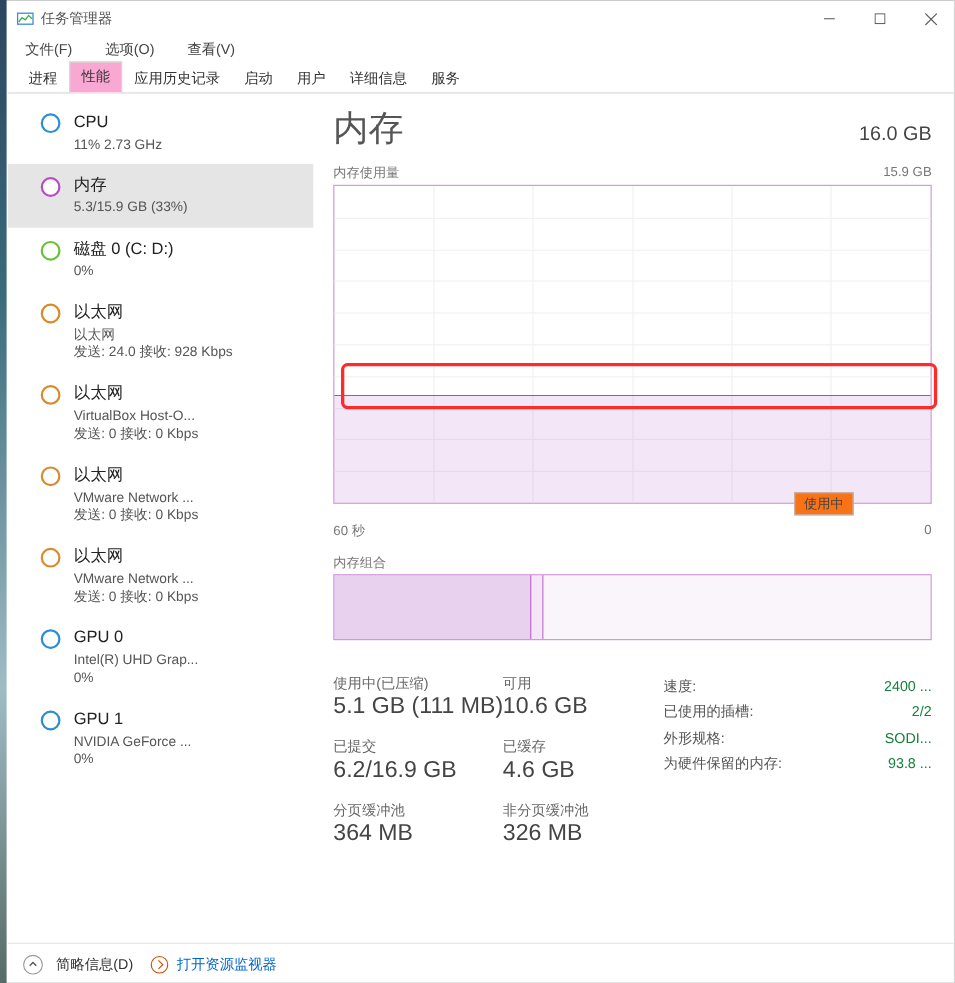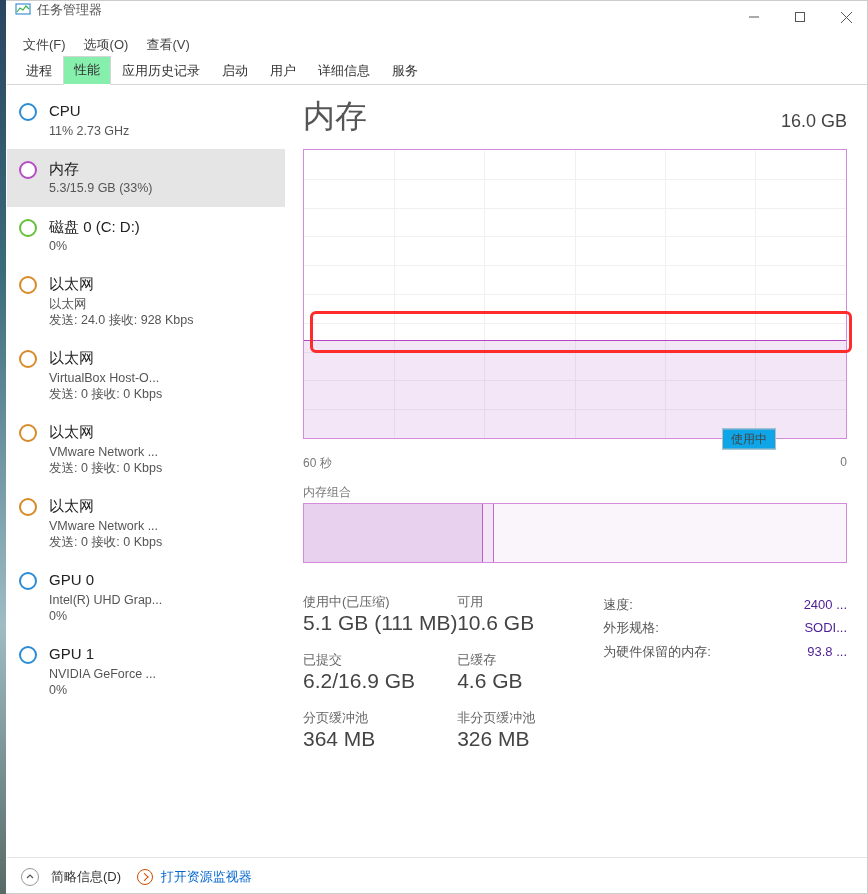--- a/index.html
+++ b/index.html
@@ -27,41 +27,42 @@
     height: 894px;
     background: #fff;
     display: flex;
     flex-direction: column;
     z-index: 1;
   }
   
   .titlebar {
     height: 32px;
     display: flex;
+    align-items: center;
     padding-left: 8px;
     color: #555;
   }
   .titlebar .app-icon {
     width: 16px; height: 16px; margin-right: 6px;
     display:flex;align-items:center;justify-content:center;
   }
   .titlebar .title { font-size: 13px; }
   .win-controls { margin-left: auto; display: flex; }
   .win-btn {
     width: 46px; height: 32px;
     display: flex; align-items: center; justify-content: center;
     color: #555;
   }
   
   .menubar {
     height: 24px;
     display: flex;
     align-items: center;
     padding-left: 10px;
-    gap: 6px;
+    gap: 18px;
     color: #444;
     font-size: 13px;
   }
   .menubar span { padding: 2px 6px; }
   
   .tabs {
     display: flex;
     align-items: flex-end;
     padding-left: 8px;
     border-bottom: 1px solid #d6d6d6;
@@ -71,39 +72,39 @@
   .tab {
     padding: 4px 10px 5px;
     color: #333;
     border: 1px solid transparent;
     border-bottom: none;
     position: relative;
     top: 1px;
   }
   .tab.active {
     border-color: #d6d6d6;
-    background: #86efac;
+    background: #f9a8d4;
     border-bottom: 1px solid #fff;
   }
   
   .main {
     flex: 1;
     display: flex;
     min-height: 0;
   }
   
   .sidebar {
     width: 278px;
     border-right: none;
     overflow-y: auto;
     padding-top: 6px;
   }
   .side-item {
     display: flex;
-    padding: 10px 14px 10px 12px;
+    padding: 10px 14px 10px 30px;
     gap: 12px;
   }
   .side-item.selected { background: #e5e5e5; }
   .side-ring {
     width: 18px; height: 18px;
     border: 2px solid; border-radius: 50%;
     margin-top: 2px;
     flex-shrink: 0;
     background: #fff;
   }
@@ -168,21 +169,21 @@
     height: 42px;
     border: 3px solid #ff2a2a;
     border-radius: 6px;
     background: transparent;
     pointer-events: none;
   }
   .inuse-label {
     position:absolute;
     right: 70px; bottom: -1px;
     transform: translateY(50%);
-    background: #0ea5e9;
+    background: #f97316;
     border: 1px solid #bbb;
     padding: 1px 8px;
     font-size: 12px;
     color: #444;
   }
   .graph-foot {
     display:flex; justify-content:space-between;
     font-size: 12px; color:#777;
     margin-top: 16px;
     margin-bottom: 12px;
@@ -206,21 +207,21 @@
     margin-top: 30px;
     gap: 20px;
   }
   .stats-left { flex: 1.15; }
   .stats-right { flex: 1; }
   .stat-row { display:flex; gap: 28px; margin-bottom: 16px; }
   .stat-block { flex:1; min-width:0; }
   .stat-label { font-size: 13px; color:#666; }
   .stat-value { font-size: 21px; color:#444; white-space: nowrap; }
   .meta-row { display:flex; justify-content:space-between; font-size: 13px; color:#555; line-height: 1.8; gap:10px;}
-  .meta-row .val { color:#4c1d95; white-space:nowrap; overflow:hidden; text-overflow:ellipsis; max-width: 60px; }
+  .meta-row .val { color:#15803d; white-space:nowrap; overflow:hidden; text-overflow:ellipsis; max-width: 60px; }
   
   .footer {
     height: 38px;
     border-top: 1px solid #e3e3e3;
     display: flex;
     align-items: center;
     padding: 0 14px;
     gap: 12px;
     font-size: 13px;
   }
@@ -362,20 +363,24 @@
           <div class="side-sub ellipsis">NVIDIA GeForce ...</div>
           <div class="side-sub2">0%</div>
         </div>
       </div>
     </div>
 
     <div class="detail">
       <div class="detail-header">
         <h1>内存</h1>
         <div class="total">16.0 GB</div>
+      </div>
+      <div class="graph-head">
+        <span>内存使用量</span>
+        <span>15.9 GB</span>
       </div>
       <div class="mem-graph">
         <div class="grid-h" style="top:10%"></div>
           <div class="grid-h" style="top:20%"></div>
         <div class="grid-h" style="top:30%"></div>
           <div class="grid-h" style="top:40%"></div>
         <div class="grid-h" style="top:50%"></div>
           <div class="grid-h" style="top:60%"></div>
         <div class="grid-h" style="top:70%"></div>
           <div class="grid-h" style="top:80%"></div>
@@ -433,20 +438,24 @@
               <div class="stat-value">326 MB</div>
             </div>
           </div>
         </div>
         <div class="stats-right">
           <div class="meta-row">
             <span>速度:</span>
             <span class="val">2400 ...</span>
           </div>
           <div class="meta-row">
+            <span>已使用的插槽:</span>
+            <span class="val">2/2</span>
+          </div>
+          <div class="meta-row">
             <span>外形规格:</span>
             <span class="val">SODI...</span>
           </div>
           <div class="meta-row">
             <span>为硬件保留的内存:</span>
             <span class="val">93.8 ...</span>
           </div>
         </div>
       </div>
     </div>

